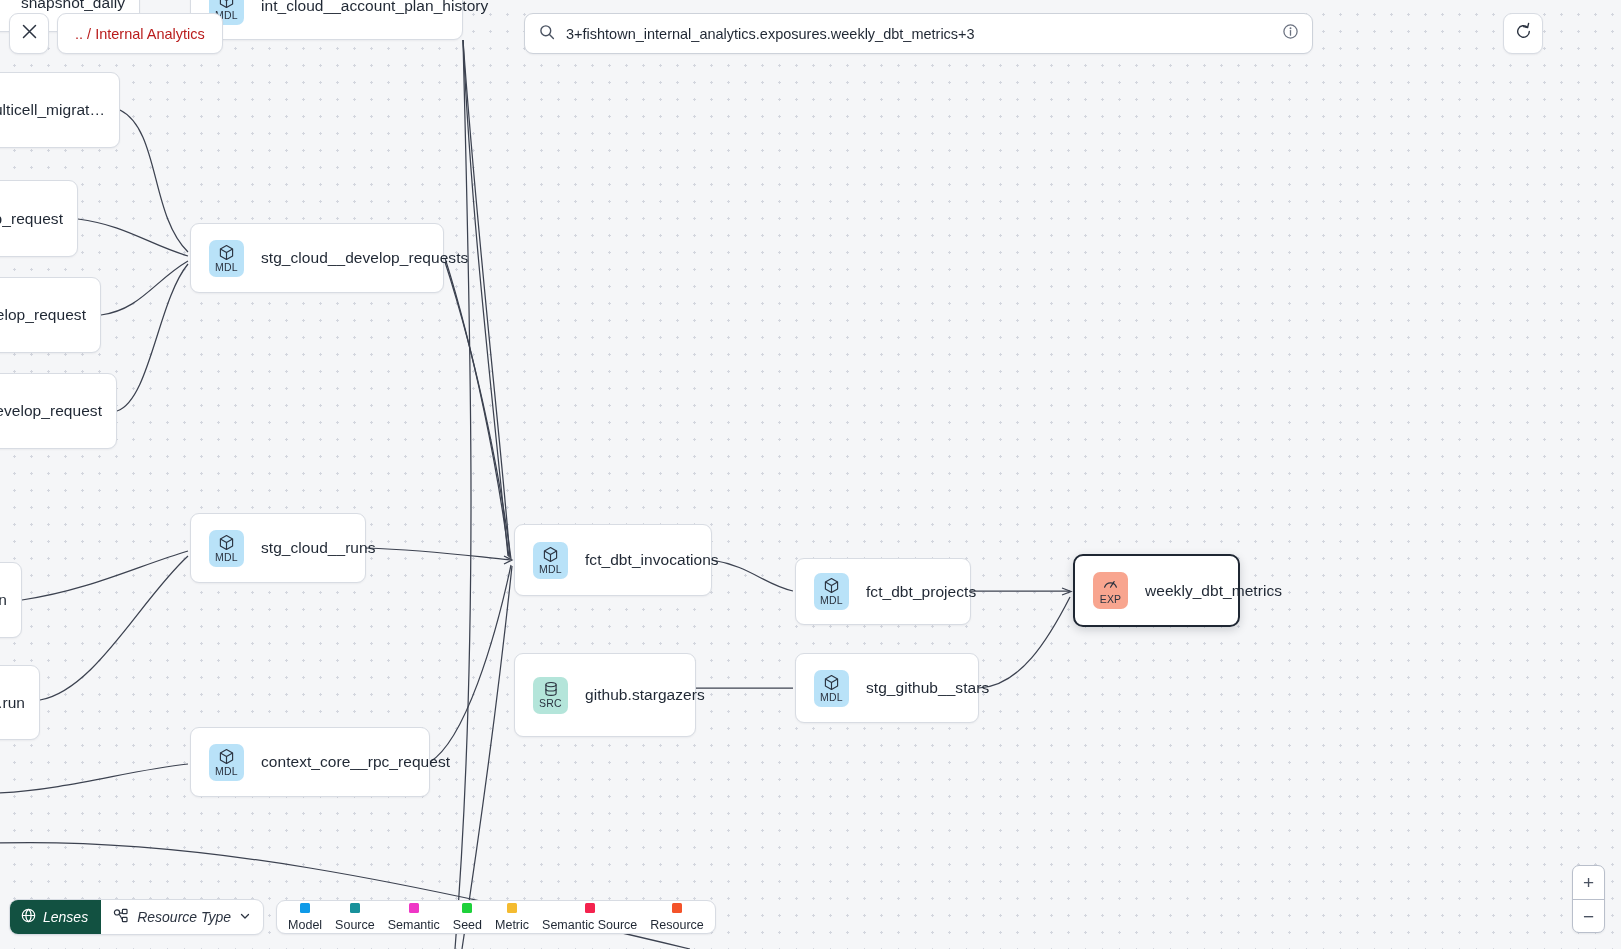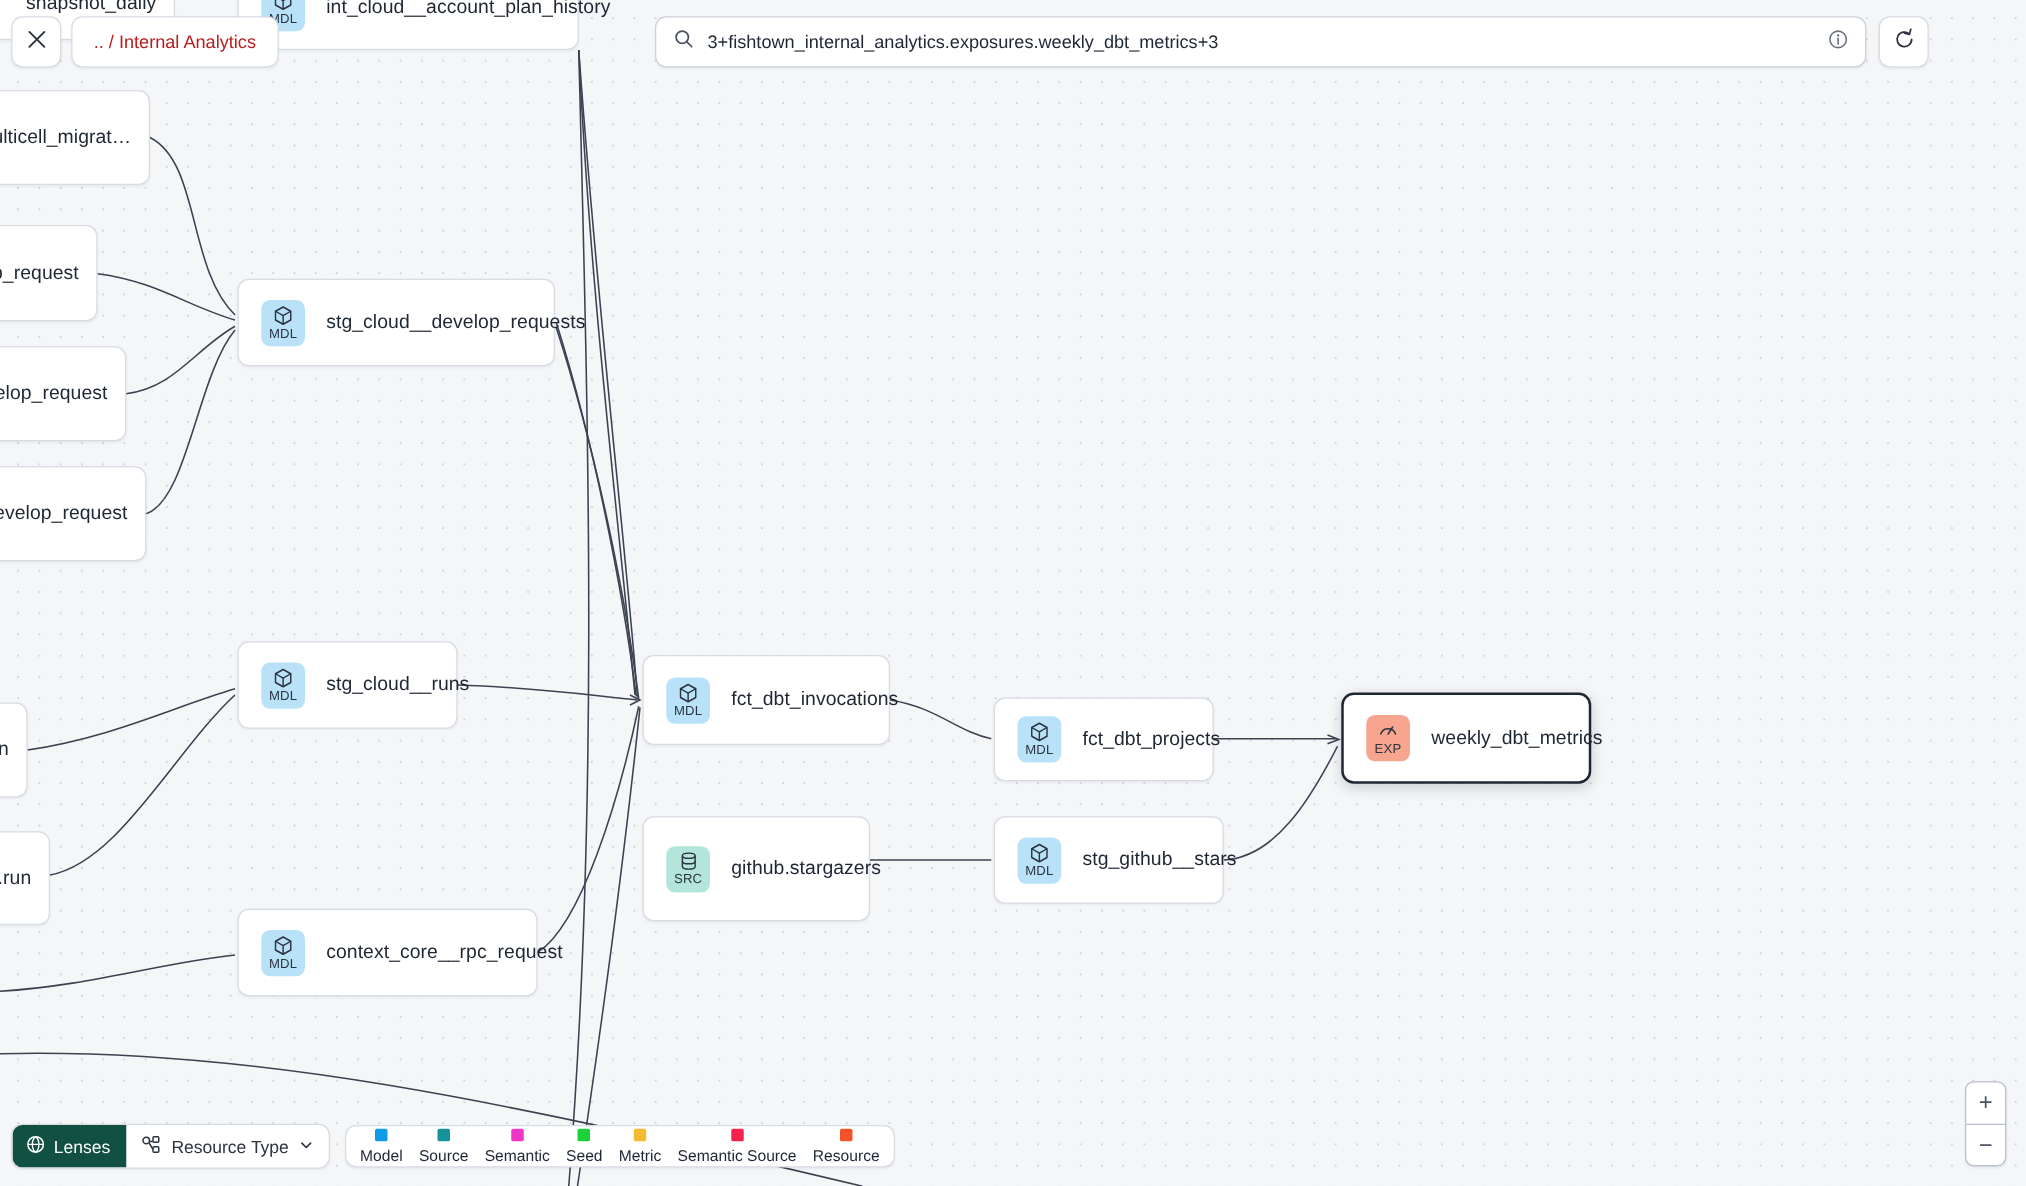--- a/index.html
+++ b/index.html
@@ -76,41 +76,42 @@
     border-radius: 9px;
     display: flex; align-items: center;
     box-shadow: 0 1px 2px rgba(20,25,40,.06);
   }
   #close-btn { left: 9px; top: 13px; width: 40px; height: 41px; justify-content: center; cursor: pointer; }
   #breadcrumb { left: 57px; top: 13px; height: 41px; padding: 0 17px; cursor: pointer; }
   #breadcrumb .bc-text { font-size: 14.5px; color: #b91c1c; white-space: nowrap; }
 
   #searchbar {
     position: absolute; left: 524px; top: 13px;
-    width: 969px; height: 41px;
+    width: 789px; height: 41px;
     background: #fff; border: 1px solid #cdd2da; border-radius: 9px;
     display: flex; align-items: center; padding: 0 13px 0 14px; gap: 11px;
     box-shadow: 0 1px 2px rgba(20,25,40,.05);
   }
   #searchbar .sq { flex: 1 1 auto; font-size: 14.5px; color: #1f2733; white-space: nowrap; overflow: hidden; }
   #refresh-btn {
     position: absolute; left: 1503px; top: 13px;
     width: 40px; height: 41px; background: #fff;
     border: 1px solid #d8dce3; border-radius: 9px;
     display: flex; align-items: center; justify-content: center; cursor: pointer;
     box-shadow: 0 1px 2px rgba(20,25,40,.06);
   }
 
   
   #bottom-left { position: absolute; left: 9px; bottom: 14px; display: flex; align-items: center; gap: 12px; }
   #lens-group {
     display: flex; align-items: center;
     background: #fff; border: 1px solid #d8dce3; border-radius: 9px;
     overflow: hidden; height: 36px;
     box-shadow: 0 1px 2px rgba(20,25,40,.06);
+    font-style: italic;
   }
   #lenses-btn {
     background: #125141; color: #fff; height: 100%;
     display: flex; align-items: center; gap: 7px;
     padding: 0 13px 0 11px; font-size: 14px; cursor: pointer;
   }
   #restype-btn {
     height: 100%; display: flex; align-items: center; gap: 8px;
     padding: 0 12px; font-size: 14px; color: #2b3340; cursor: pointer;
   }
@@ -291,21 +292,21 @@
           <span>
             <svg width="17" height="17" viewBox="0 0 17 17" fill="none" stroke="#2b3340" stroke-width="1.15" stroke-linejoin="round">
               <path d="M8.5 1.6 L14.6 5 v7 L8.5 15.4 L2.4 12 V5 Z"></path>
               <path d="M2.4 5 L8.5 8.5 L14.6 5 M8.5 8.5 v6.9"></path>
             </svg>
           </span>
           <span class="btxt">MDL</span>
         </div>
         <span class="nlabel">stg_github__stars</span>
       </div>
-      <div class="node selected" style="left: 1073px; top: 554px; width: 200px; height: 73px;">
+      <div class="node selected" style="left: 1073px; top: 554px; width: 167px; height: 73px;">
         <div class="badge exp">
           <span>
             <svg width="17" height="17" viewBox="0 0 17 17" fill="none" stroke="#2b3340" stroke-width="1.2" stroke-linecap="round">
               <path d="M2.6 11.2 a6.2 6.2 0 0 1 11.8 0"></path>
               <path d="M8.5 11.2 L12.1 5.6"></path>
             </svg>
           </span>
           <span class="btxt">EXP</span>
         </div>
         <span class="nlabel">weekly_dbt_metrics</span>

